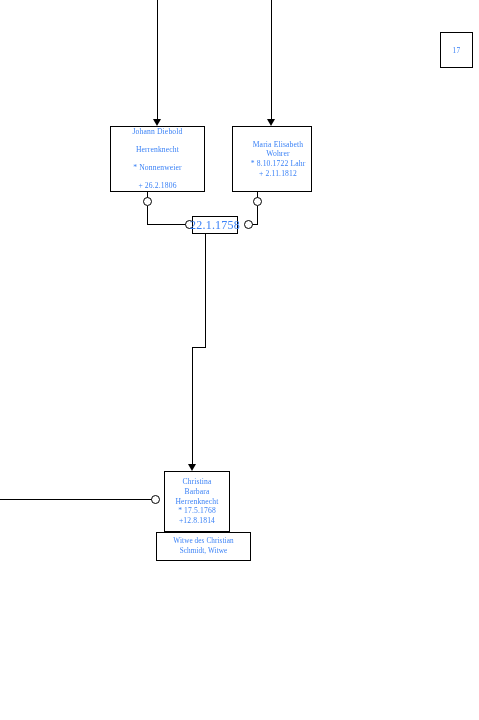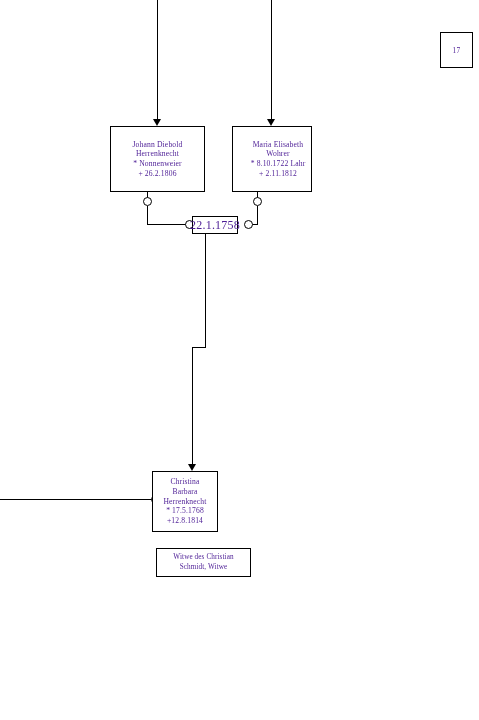--- a/index.html
+++ b/index.html
@@ -18,21 +18,21 @@
     overflow: hidden;
   }
 
   
   .box {
     position: absolute;
     box-sizing: border-box;
     border: 1px solid #000000;
     background: #ffffff;
     text-align: center;
-    color: #4c1d95;
+    color: #3b82f6;
   }
   .person-box {
     display: flex;
     flex-direction: column;
     align-items: center;
     justify-content: center;
   }
   .person-box .line {
     display: block;
     white-space: nowrap;
@@ -108,21 +108,21 @@
   <div class="box page-box" style="left:440px; top:32px; width:33px; height:36px;">
     <span class="line">17</span>
   </div>
 
   <div class="vline" style="left:157px; top:0px; height:120px;"></div>
   <div class="arrow-down" style="left:153px; top:119px;"></div>
 
   <div class="vline" style="left:271px; top:0px; height:120px;"></div>
   <div class="arrow-down" style="left:267px; top:119px;"></div>
 
-  <div class="box person-box" style="left:110px; top:126px; width:95px; height:66px;">
+  <div class="box person-box" style="left:110px; top:126px; width:95px; height:66px;justify-content:space-between;">
     <span class="line">Johann Diebold</span>
     <span class="line">Herrenknecht</span>
     <span class="line">* Nonnenweier</span>
     <span class="line">+ 26.2.1806</span>
   </div>
 
   <div class="box person-box" style="left:232px; top:126px; width:80px; height:66px;padding-left:12px;">
     <span class="line">Maria Elisabeth</span>
     <span class="line">Wohrer</span>
     <span class="line">* 8.10.1722 Lahr</span>
@@ -146,26 +146,26 @@
   </div>
 
   <div class="vline" style="left:205px; top:234px; height:114px;"></div>
   <div class="hline" style="left:192px; top:347px; width:14px;"></div>
   <div class="vline" style="left:192px; top:347px; height:119px;"></div>
   <div class="arrow-down" style="left:188px; top:464px;"></div>
 
   <div class="hline" style="left:0px; top:499px; width:152px;"></div>
   <div class="conn-circle" style="left:151px; top:495px; width:9px; height:9px;"></div>
 
-  <div class="box person-box" style="left:152px; top:471px; width:66px; height:61px;">
+  <div class="box person-box" style="left:164px; top:471px; width:66px; height:61px;">
     <span class="line">Christina</span>
     <span class="line">Barbara</span>
     <span class="line">Herrenknecht</span>
     <span class="line">* 17.5.1768</span>
     <span class="line">+12.8.1814</span>
   </div>
 
-  <div class="box note-box" style="left:156px; top:532px; width:95px; height:29px;margin-top:16px;">
+  <div class="box note-box" style="left:156px; top:532px; width:95px; height:29px;">
     <span class="line">Witwe des Christian</span>
     <span class="line">Schmidt,  Witwe</span>
   </div>
 
 </div>
 
 </body></html>

